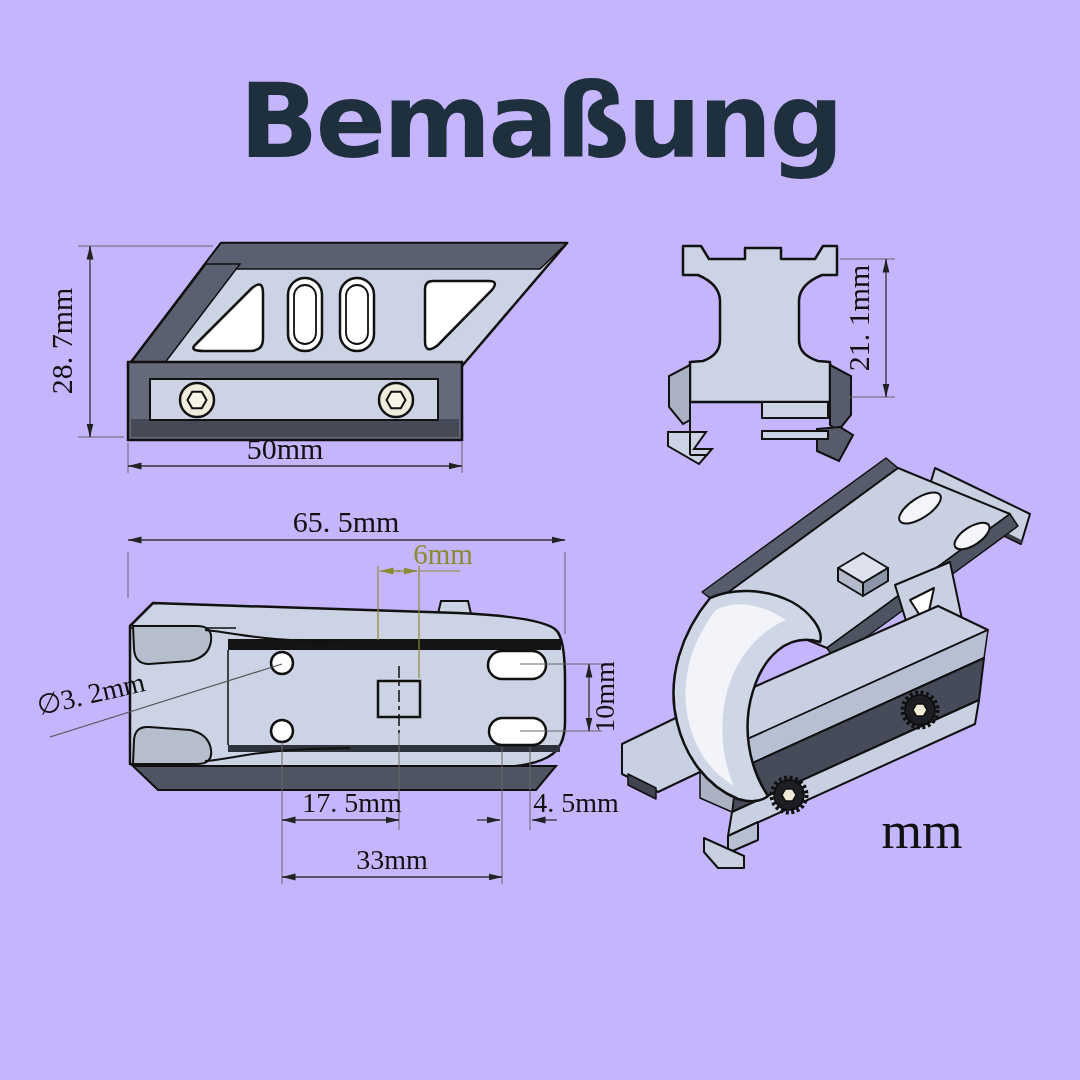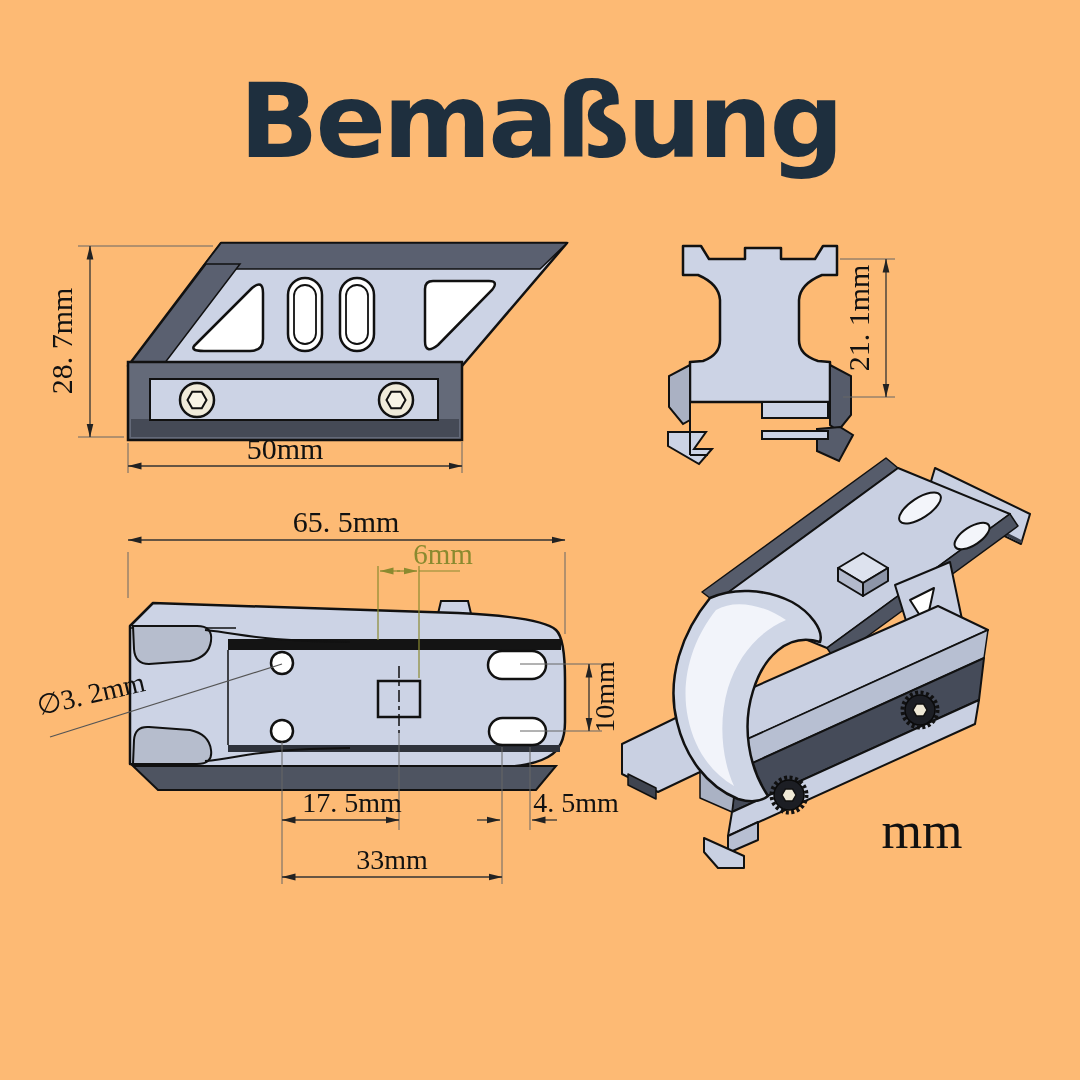--- a/index.html
+++ b/index.html
@@ -1,16 +1,16 @@
 <!DOCTYPE html>
 <html><head>
 <meta charset="utf-8">
 <style>
   html,body{margin:0;padding:0;background:#ffffff;}
-  #stage{position:relative;width:1080px;height:1080px;background:#fdba74;overflow:hidden;
+  #stage{position:relative;width:1080px;height:1080px;background:#c4b5fd;overflow:hidden;
          font-family:"Liberation Serif","DejaVu Serif",serif;}
   #title{position:absolute;top:64px;left:0;width:1080px;text-align:center;
          font-family:"DejaVu Sans","Liberation Sans",sans-serif;
          font-weight:800;font-size:104px;letter-spacing:-3px;color:#1e2f3e;line-height:1.1;}
   svg text{font-family:"Liberation Serif","DejaVu Serif","DejaVu Sans",serif;fill:#111;}
   .dim{stroke:#333;stroke-width:1.3;fill:none;}
   .ext{stroke:#666;stroke-width:1;fill:none;}
   .oliv{stroke:#8a8a2f;stroke-width:1.2;fill:none;}
 </style>
 </head>

